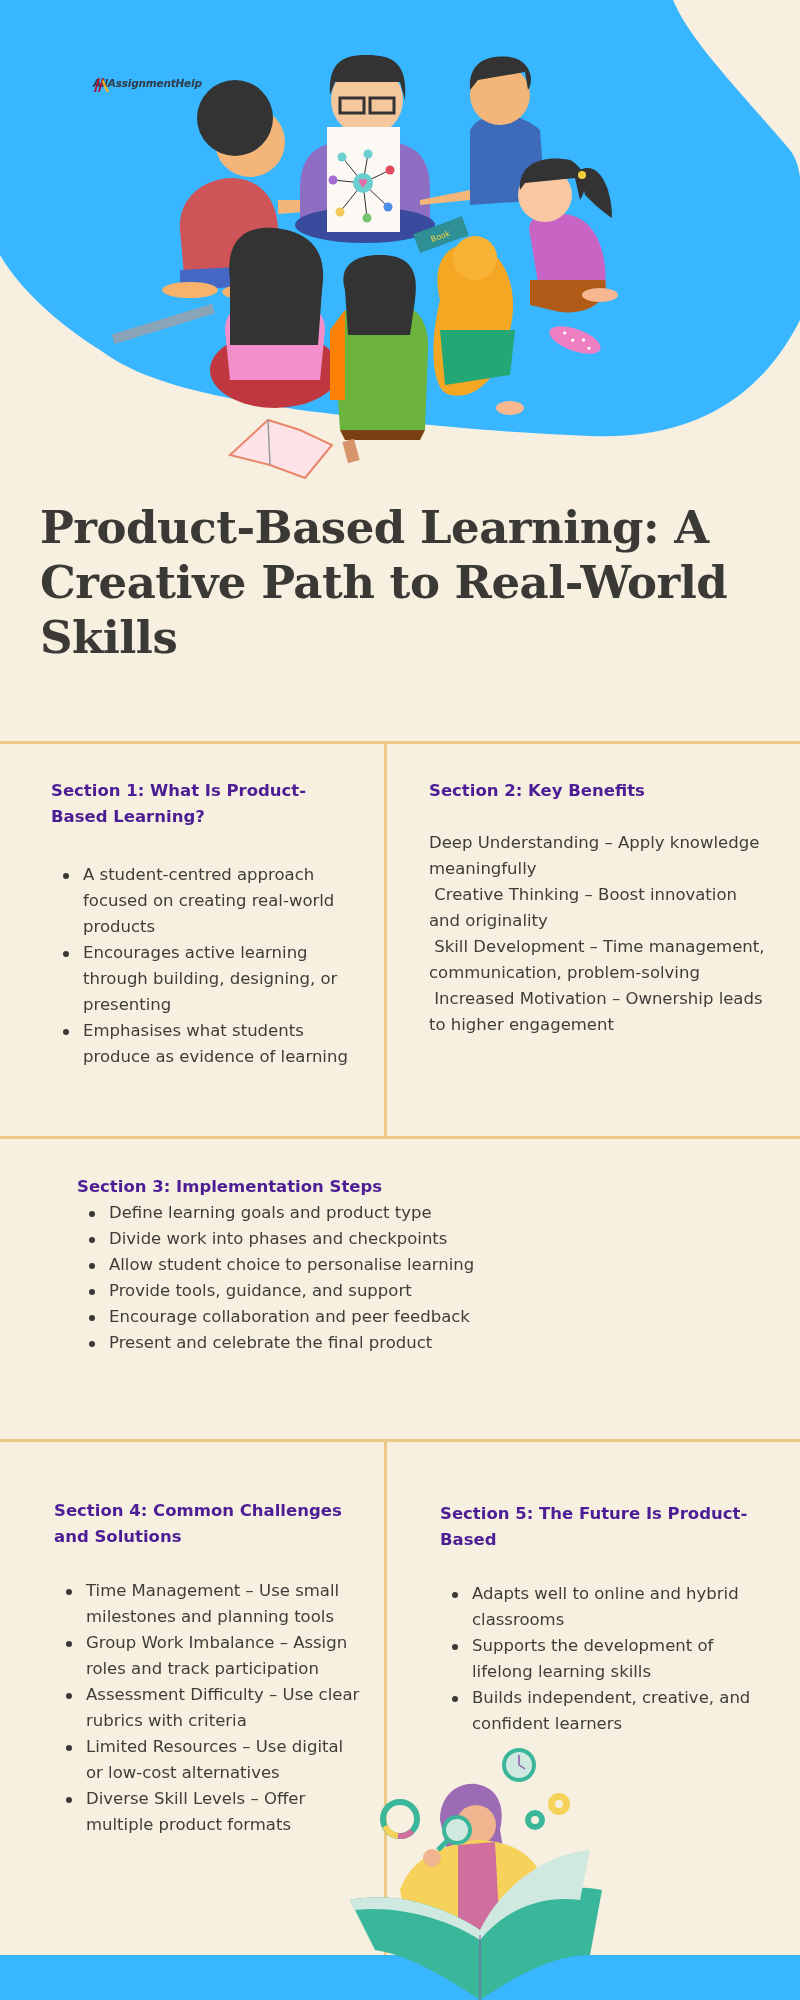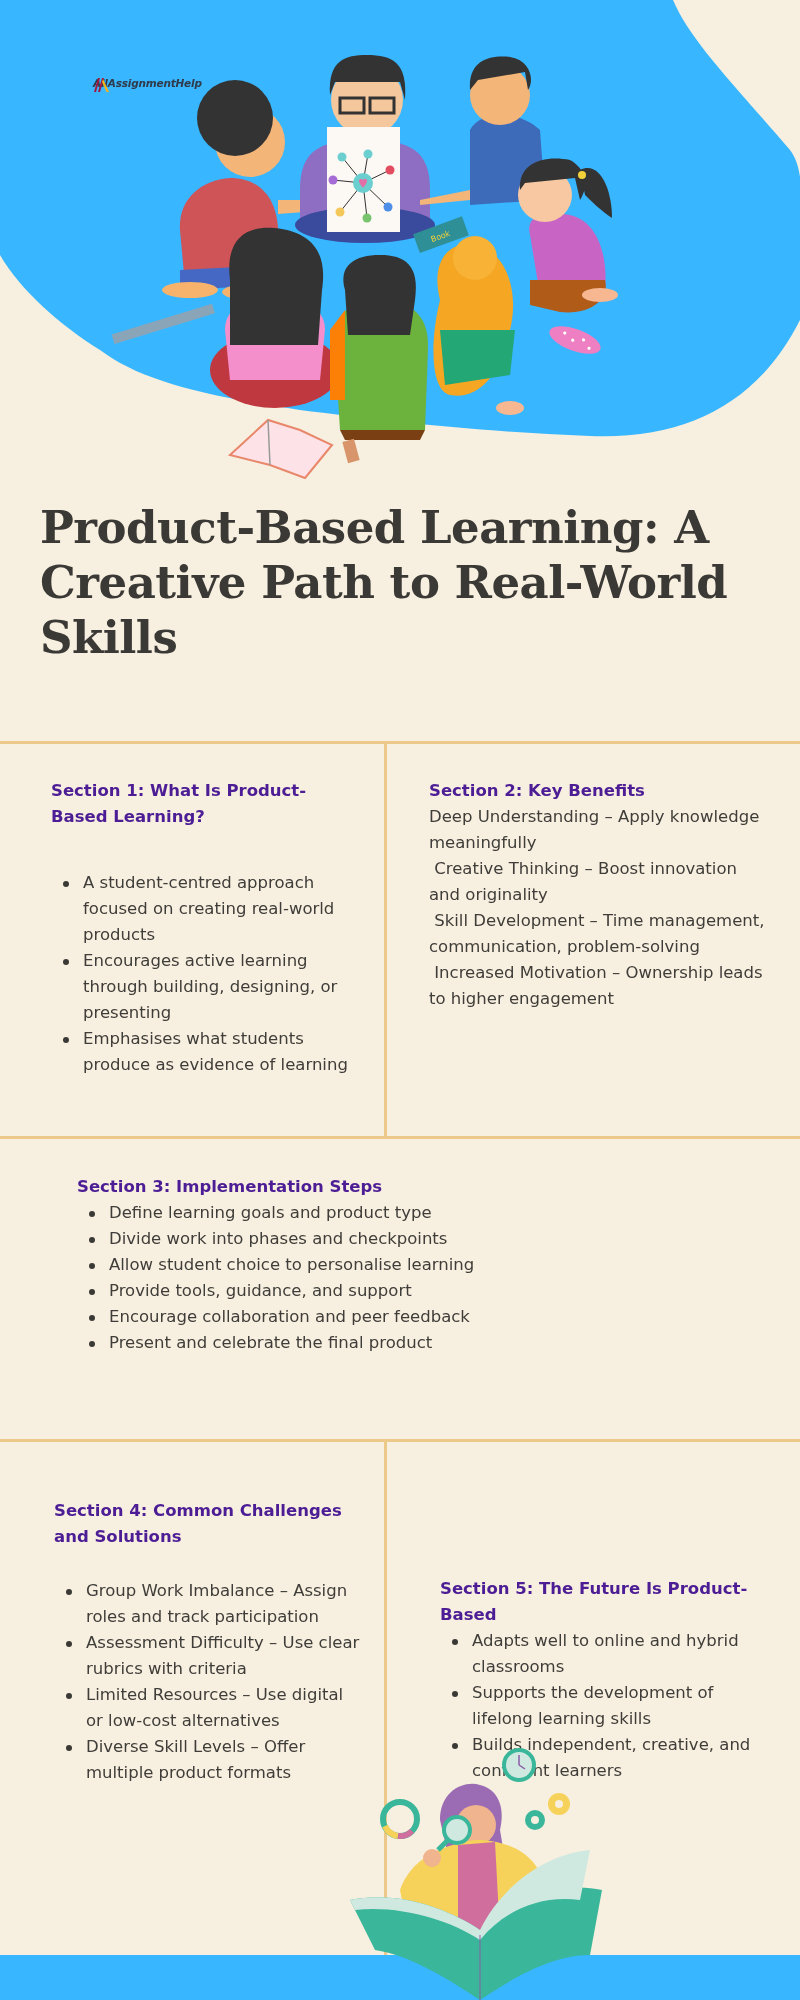--- a/index.html
+++ b/index.html
@@ -145,30 +145,30 @@
 <h1 class="title">Product-Based Learning: A Creative Path to Real-World Skills</h1>
 
 <div class="hline" style="top:741px"></div>
 <div class="vline" style="left:384px; top:741px; height:397px"></div>
 <div class="hline" style="top:1136px"></div>
 <div class="hline" style="top:1439px"></div>
 <div class="vline" style="left:384px; top:1439px; height:516px"></div>
 
 <div class="section" style="left:51px; top:778px; width:300px">
   <div class="sec-title">Section 1: What Is Product-Based Learning?</div>
-  <ul class="sec-list" style="margin-top:40px">
+  <ul class="sec-list" style="margin-top:32px">
     <li>A student-centred approach focused on creating real-world products</li>
     <li>Encourages active learning through building, designing, or presenting</li>
     <li>Emphasises what students produce as evidence of learning</li>
   </ul>
 </div>
 
 <div class="section" style="left:429px; top:778px; width:340px">
   <div class="sec-title">Section 2: Key Benefits</div>
-  <div class="plain-lines" style="">
+  <div class="plain-lines" style="margin-top:26px">
     <div>Deep Understanding – Apply knowledge meaningfully</div>
     <div> Creative Thinking – Boost innovation and originality</div>
     <div> Skill Development – Time management, communication, problem-solving</div>
     <div> Increased Motivation – Ownership leads to higher engagement</div>
   </div>
 </div>
 
 <div class="section" style="left:77px; top:1174px; width:500px">
   <div class="sec-title">Section 3: Implementation Steps</div>
   <ul class="sec-list" style="">
@@ -177,30 +177,31 @@
     <li> Allow student choice to personalise learning</li>
     <li> Provide tools, guidance, and support</li>
     <li> Encourage collaboration and peer feedback</li>
     <li> Present and celebrate the final product</li>
   </ul>
 </div>
 
 <div class="section" style="left:54px; top:1498px; width:310px">
   <div class="sec-title">Section 4: Common Challenges and Solutions</div>
   <ul class="sec-list" style="margin-top:28px">
+    <li>Time Management – Use small milestones and planning tools</li>
     <li> Group Work Imbalance – Assign roles and track participation</li>
     <li> Assessment Difficulty – Use clear rubrics with criteria</li>
     <li> Limited Resources – Use digital or low-cost alternatives</li>
     <li> Diverse Skill Levels – Offer multiple product formats</li>
   </ul>
 </div>
 
-<div class="section" style="left:440px; top:1576px; width:320px">
+<div class="section" style="left:440px; top:1501px; width:320px">
   <div class="sec-title">Section 5: The Future Is Product-Based</div>
-  <ul class="sec-list" style="">
+  <ul class="sec-list" style="margin-top:28px">
     <li>Adapts well to online and hybrid classrooms</li>
     <li> Supports the development of lifelong learning skills</li>
     <li> Builds independent, creative, and confident learners</li>
   </ul>
 </div>
 
 <div class="bottom-band"></div>
 
 <svg class="reader" width="280" height="260" viewBox="0 0 280 260">
 

